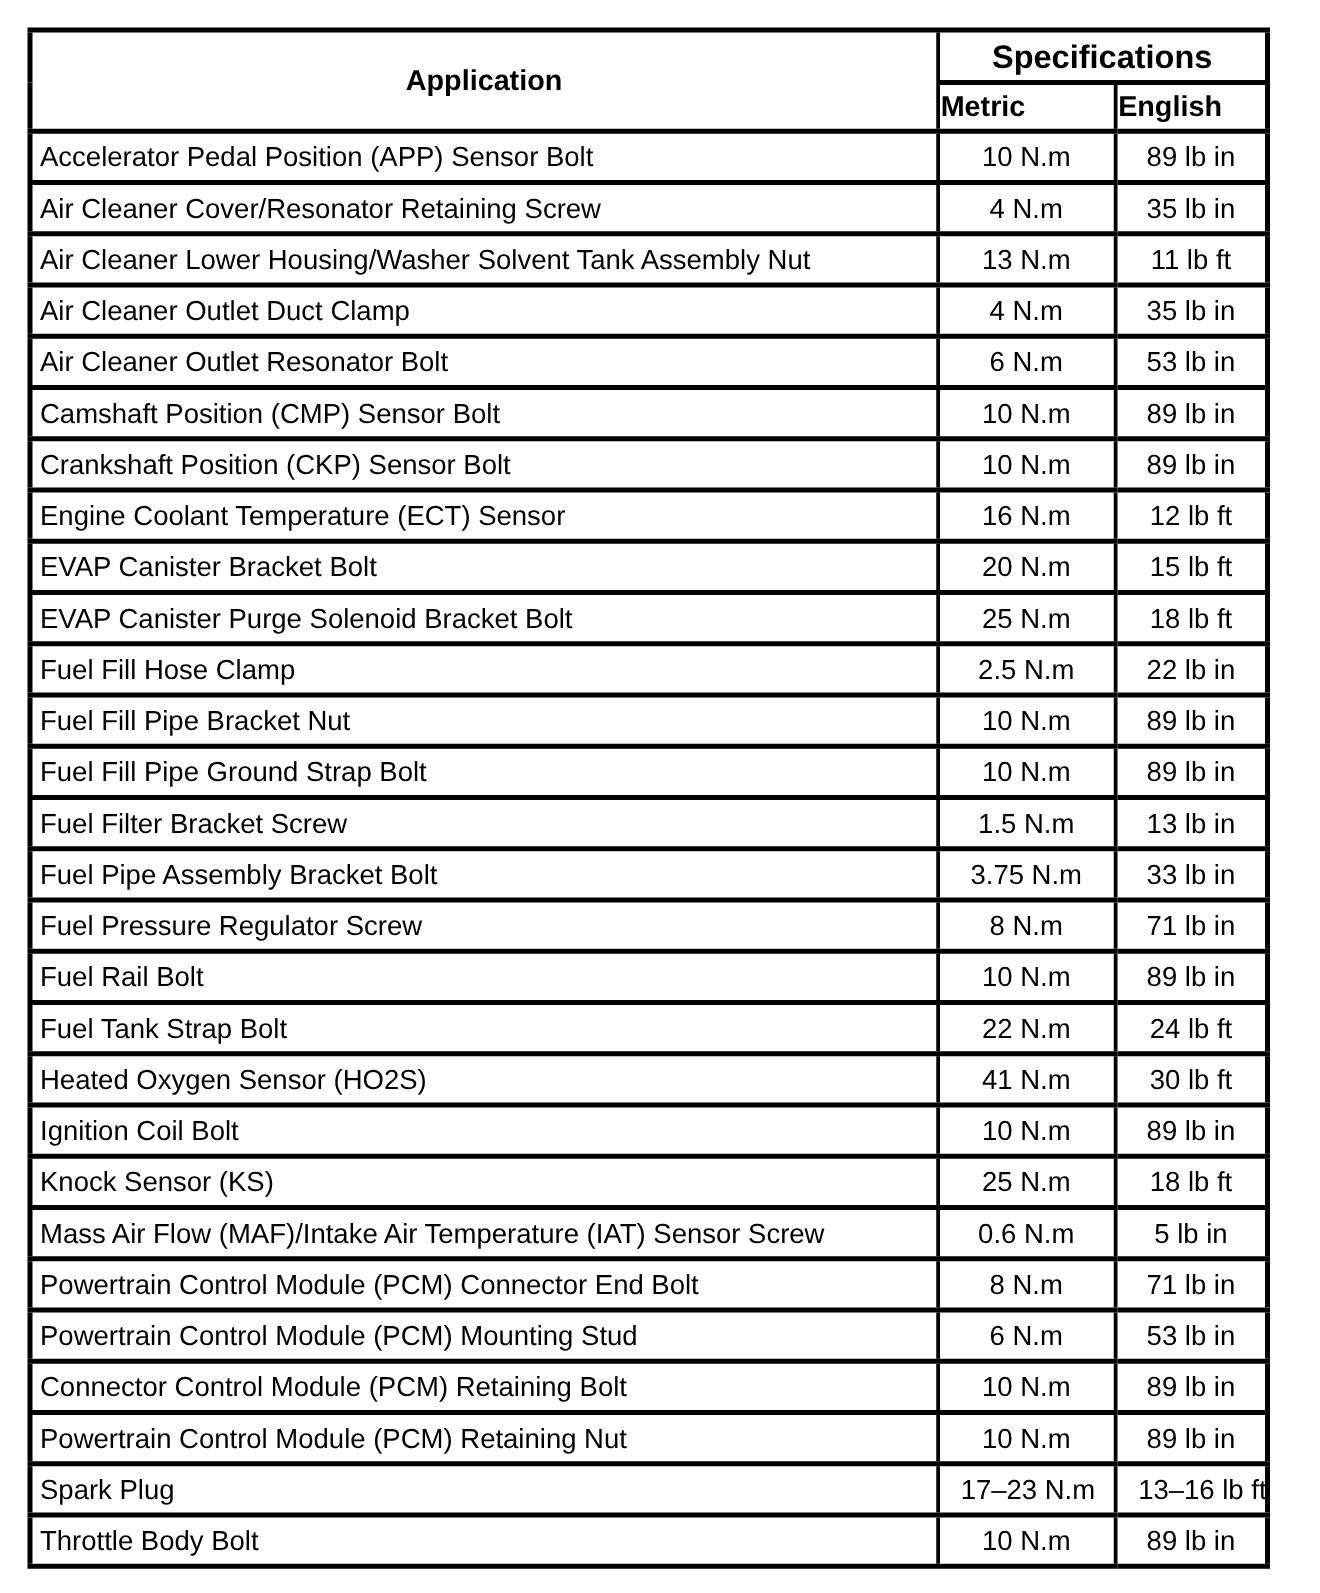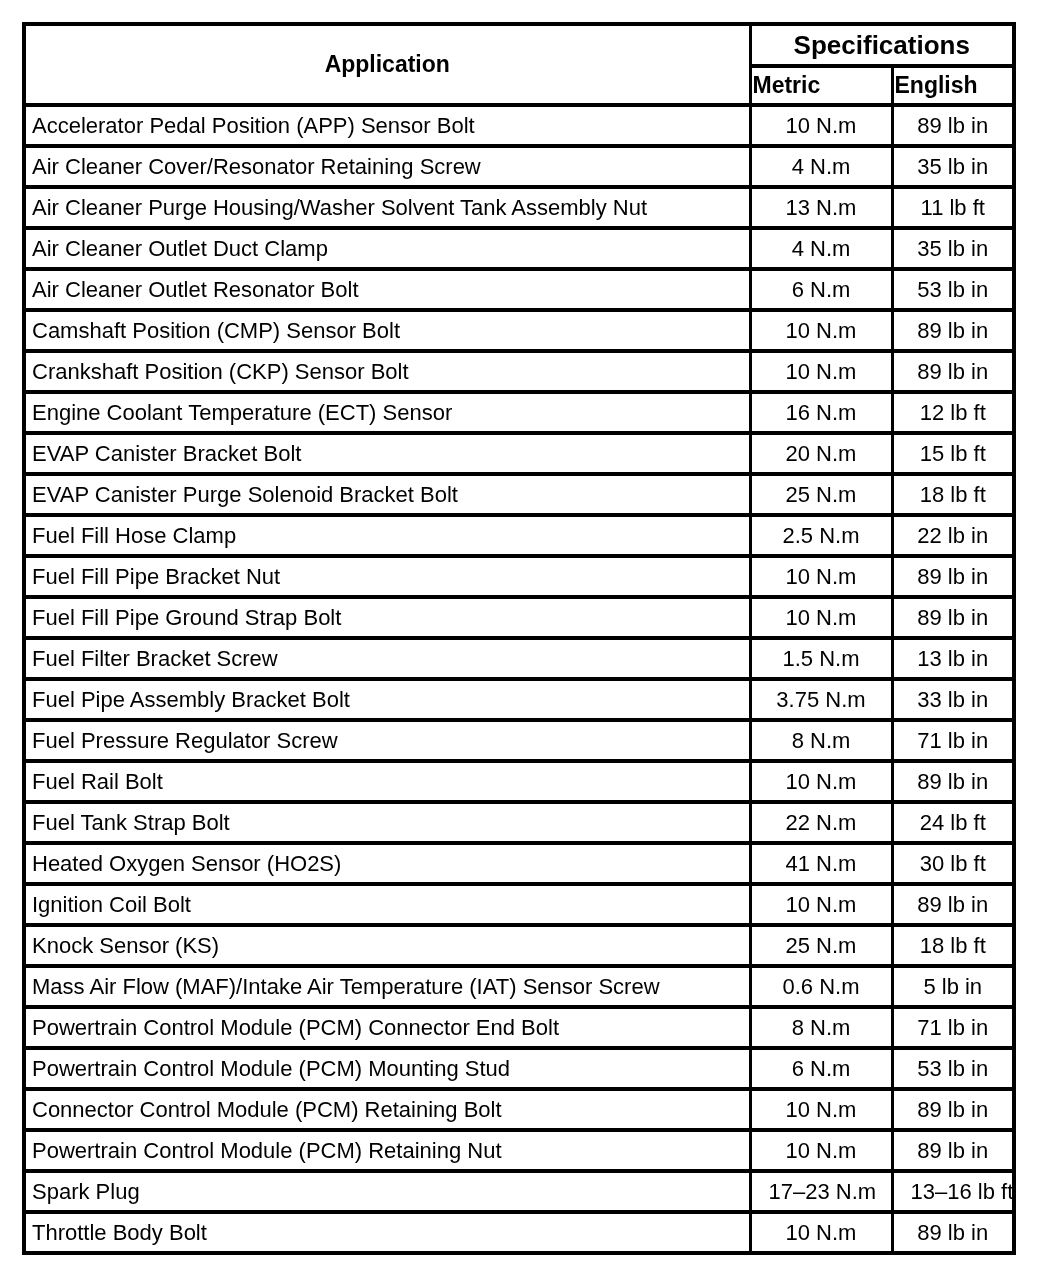--- a/index.html
+++ b/index.html
@@ -104,21 +104,21 @@
     <td class="val-cell">89 lb in</td>
   </tr>
 
   <tr>
     <td class="app-cell">Air Cleaner Cover/Resonator Retaining Screw</td>
     <td class="val-cell">4 N.m</td>
     <td class="val-cell">35 lb in</td>
   </tr>
 
   <tr>
-    <td class="app-cell">Air Cleaner Purge Housing/Washer Solvent Tank Assembly Nut</td>
+    <td class="app-cell">Air Cleaner Lower Housing/Washer Solvent Tank Assembly Nut</td>
     <td class="val-cell">13 N.m</td>
     <td class="val-cell">11 lb ft</td>
   </tr>
 
   <tr>
     <td class="app-cell">Air Cleaner Outlet Duct Clamp</td>
     <td class="val-cell">4 N.m</td>
     <td class="val-cell">35 lb in</td>
   </tr>
 

